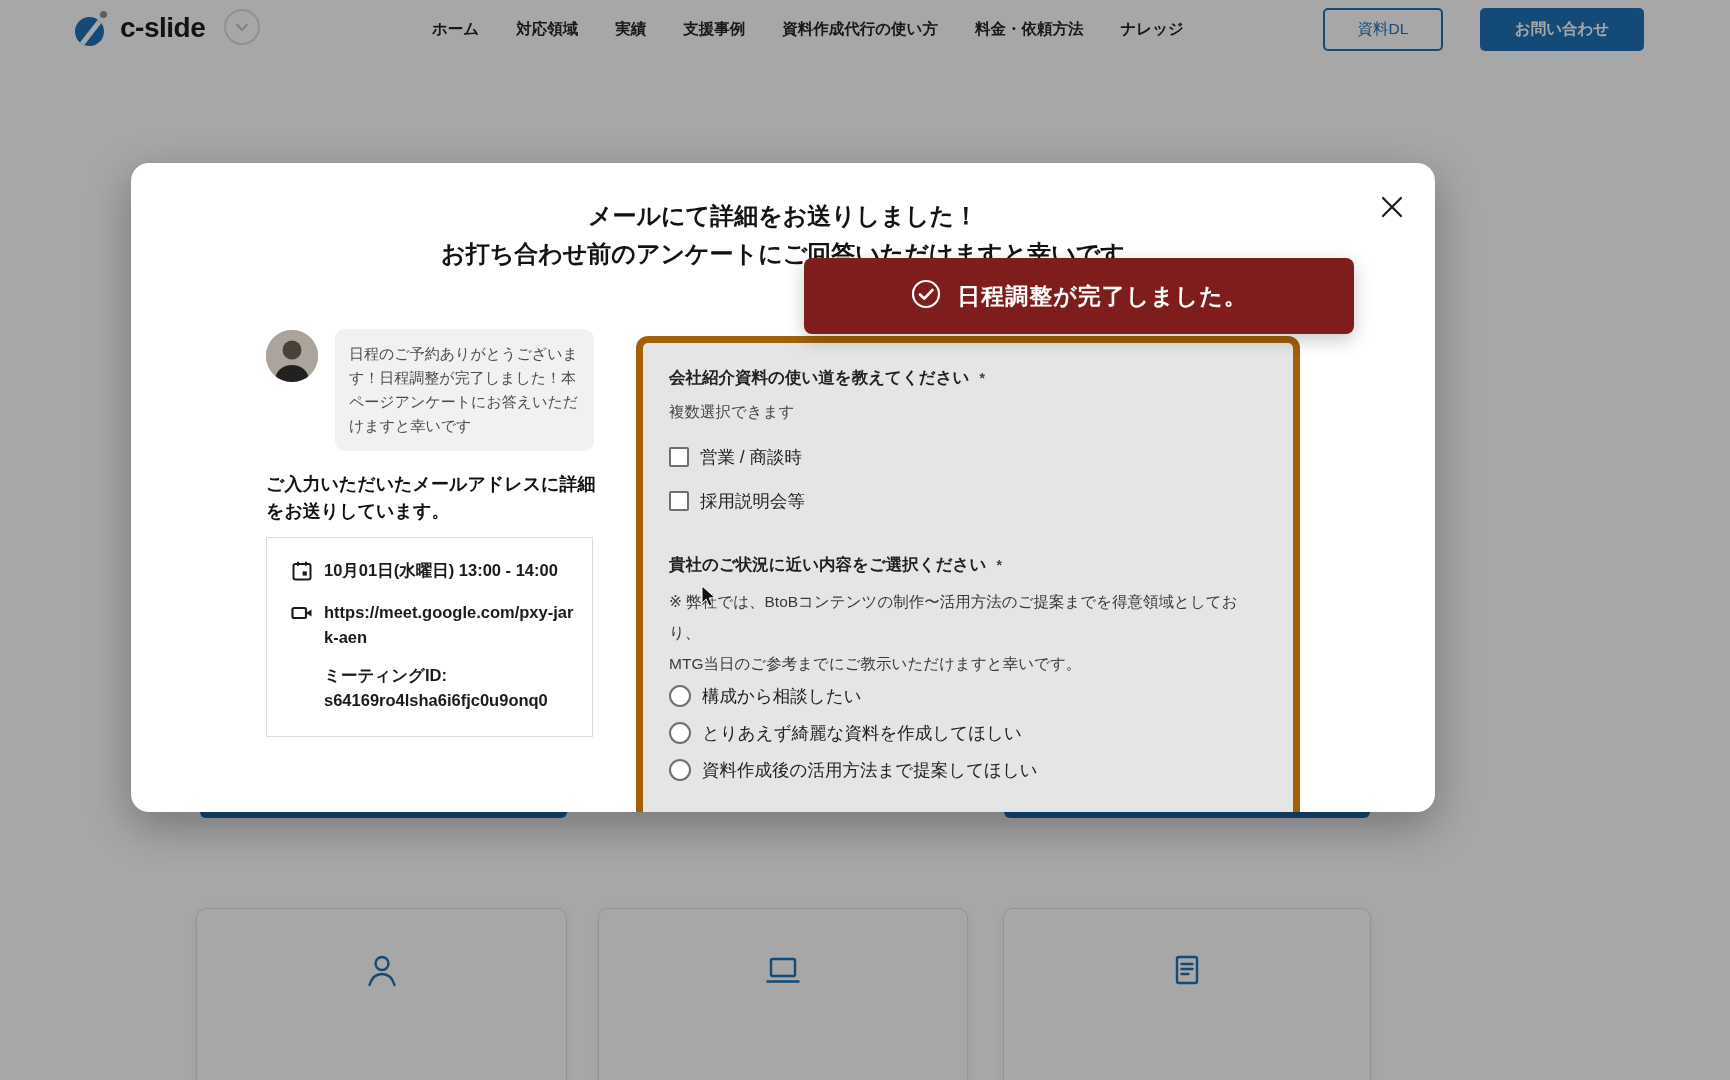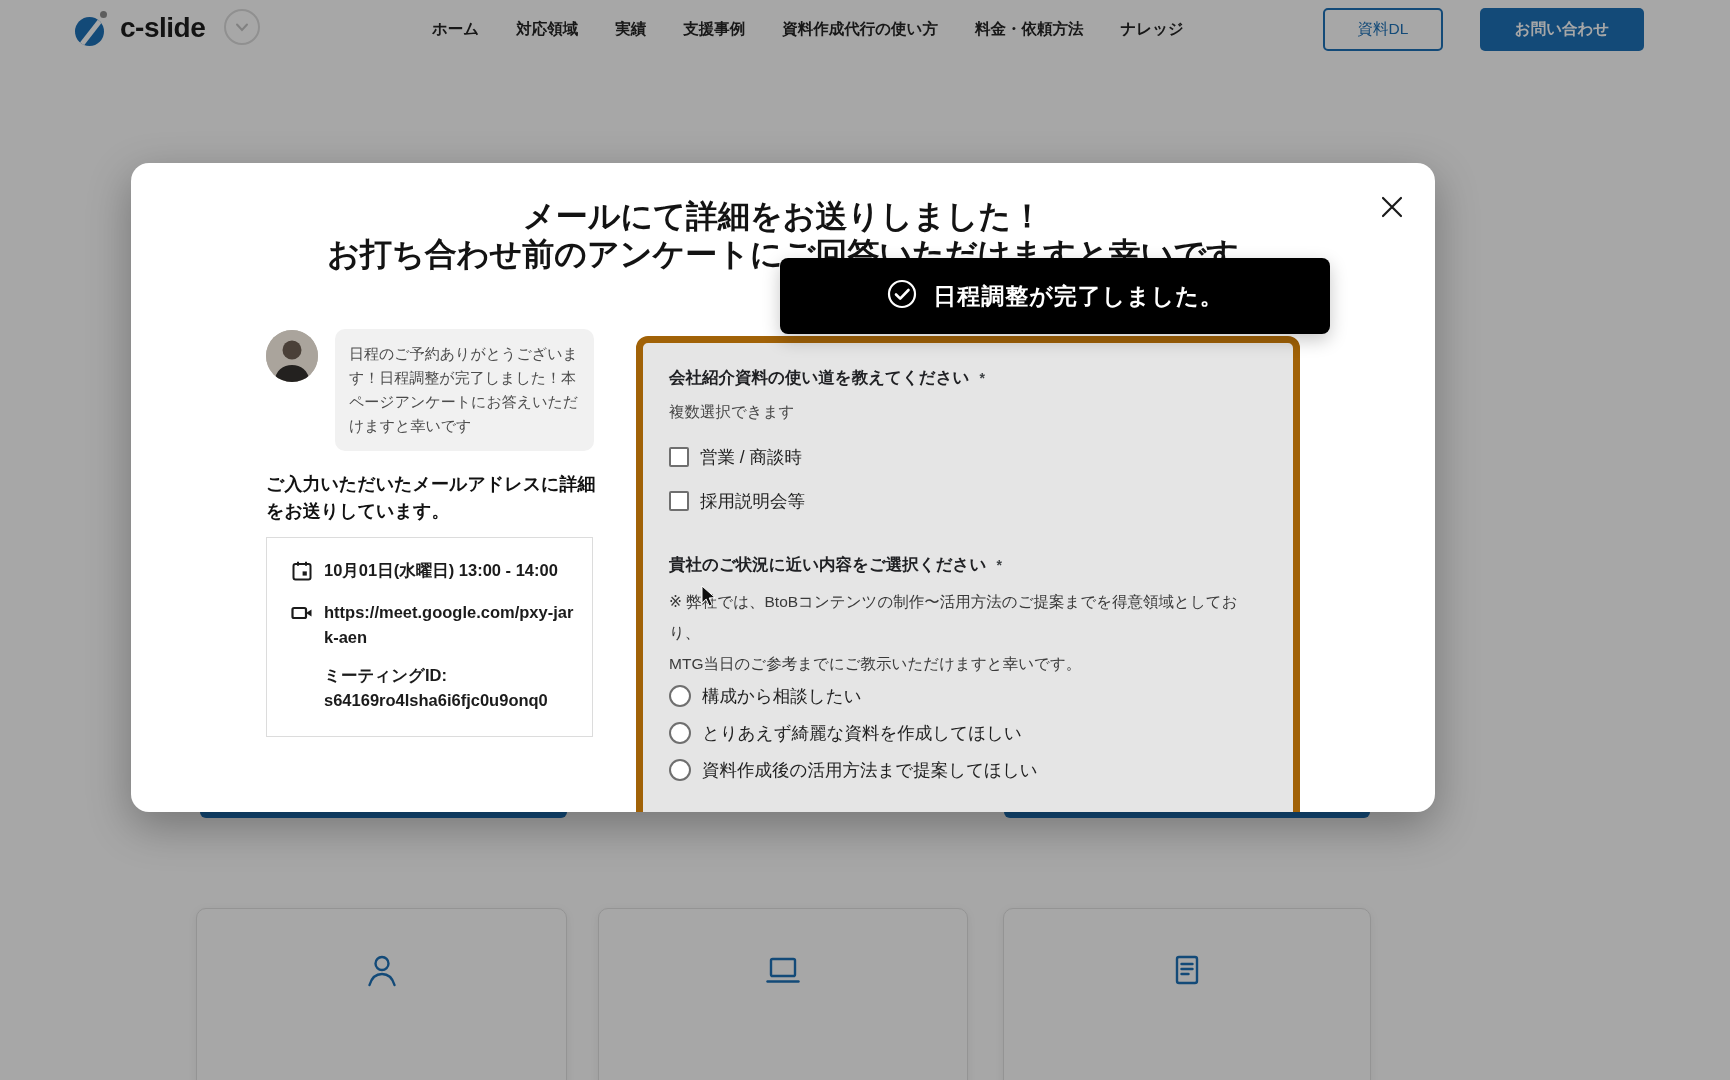--- a/index.html
+++ b/index.html
@@ -28,21 +28,21 @@
   .bg-card.c1 { left:196px; width:371px; }
   .bg-card.c2 { left:598px; width:370px; }
   .bg-card.c3 { left:1003px; width:368px; }
 
   
   .overlay { position:absolute; inset:0; background:rgba(0,0,0,0.345); z-index:10; }
 
   
   .modal { position:absolute; left:131px; top:163px; width:1304px; height:649px; background:#fff; border-radius:18px; box-shadow:0 14px 44px rgba(0,0,0,0.30); z-index:20; overflow:hidden; }
   .modal-close { position:absolute; right:28px; top:29px; width:30px; height:30px; display:flex; align-items:center; justify-content:center; cursor:pointer; }
-  .modal-title { position:absolute; left:0; right:0; top:34px; text-align:center; font-size:32px; line-height:38px; font-weight:700; color:#131313; }
+  .modal-title { position:absolute; left:0; right:0; top:34px; text-align:center; font-size:24px; line-height:38px; font-weight:700; color:#131313; }
 
   .avatar { position:absolute; left:135px; top:167px; width:52px; height:52px; border-radius:50%; overflow:hidden; background:#b3ada6; }
   .bubble { position:absolute; left:204px; top:166px; width:259px; background:#f1f1f1; border-radius:10px; padding:13px 14px; font-size:15px; line-height:24px; color:#4b4b4b; }
   .email-note { position:absolute; left:135px; top:308px; width:332px; font-size:18px; font-weight:700; line-height:27px; color:#121212; }
   .meet-card { position:absolute; left:135px; top:374px; width:327px; height:200px; border:1px solid #dcdcdc; border-radius:0; padding:20px 0 0 23px; background:#fff; }
   .meet-row { display:flex; gap:10px; margin-bottom:13px; }
   .meet-ic { width:24px; flex:none; padding-top:1px; }
   .meet-text { font-size:16.5px; font-weight:700; line-height:25px; color:#1b1b1b; width:240px; }
   .meet-text.dt { width:235px; }
   .meet-text.link { width:252px; word-break:break-all; }
@@ -56,21 +56,21 @@
   .opt.cb { margin-top:20px; }
   .opt.cb.first { margin-top:22px; }
   .cbox { width:20px; height:20px; border:2px solid #6f6f6f; border-radius:2px; flex:none; background:#fff; }
   .q2-title { margin-top:41px; }
   .q-note { margin-top:10px; font-size:15.5px; line-height:31px; color:#3a3a3a; }
   .opt.rd { margin-top:13px; }
   .opt.rd.first { margin-top:5px; }
   .rbox { width:22px; height:22px; border:2px solid #6f6f6f; border-radius:50%; flex:none; background:#fff; }
 
   
-  .toast { position:absolute; left:780px; top:258px; width:550px; height:76px; background:#000000; border-radius:8px; z-index:30; display:flex; align-items:center; justify-content:center; gap:15px; box-shadow:0 6px 18px rgba(0,0,0,0.22); }
+  .toast { position:absolute; left:804px; top:258px; width:550px; height:76px; background:#7f1d1d; border-radius:8px; z-index:30; display:flex; align-items:center; justify-content:center; gap:15px; box-shadow:0 6px 18px rgba(0,0,0,0.22); }
   .toast-text { color:#fff; font-size:23px; font-weight:700; letter-spacing:1px; }
 
   .cursor { position:absolute; left:700px; top:585px; z-index:40; pointer-events:none; }
 </style>
 </head>
 <body>
 
 <div class="stage">
 
   <div class="header">

